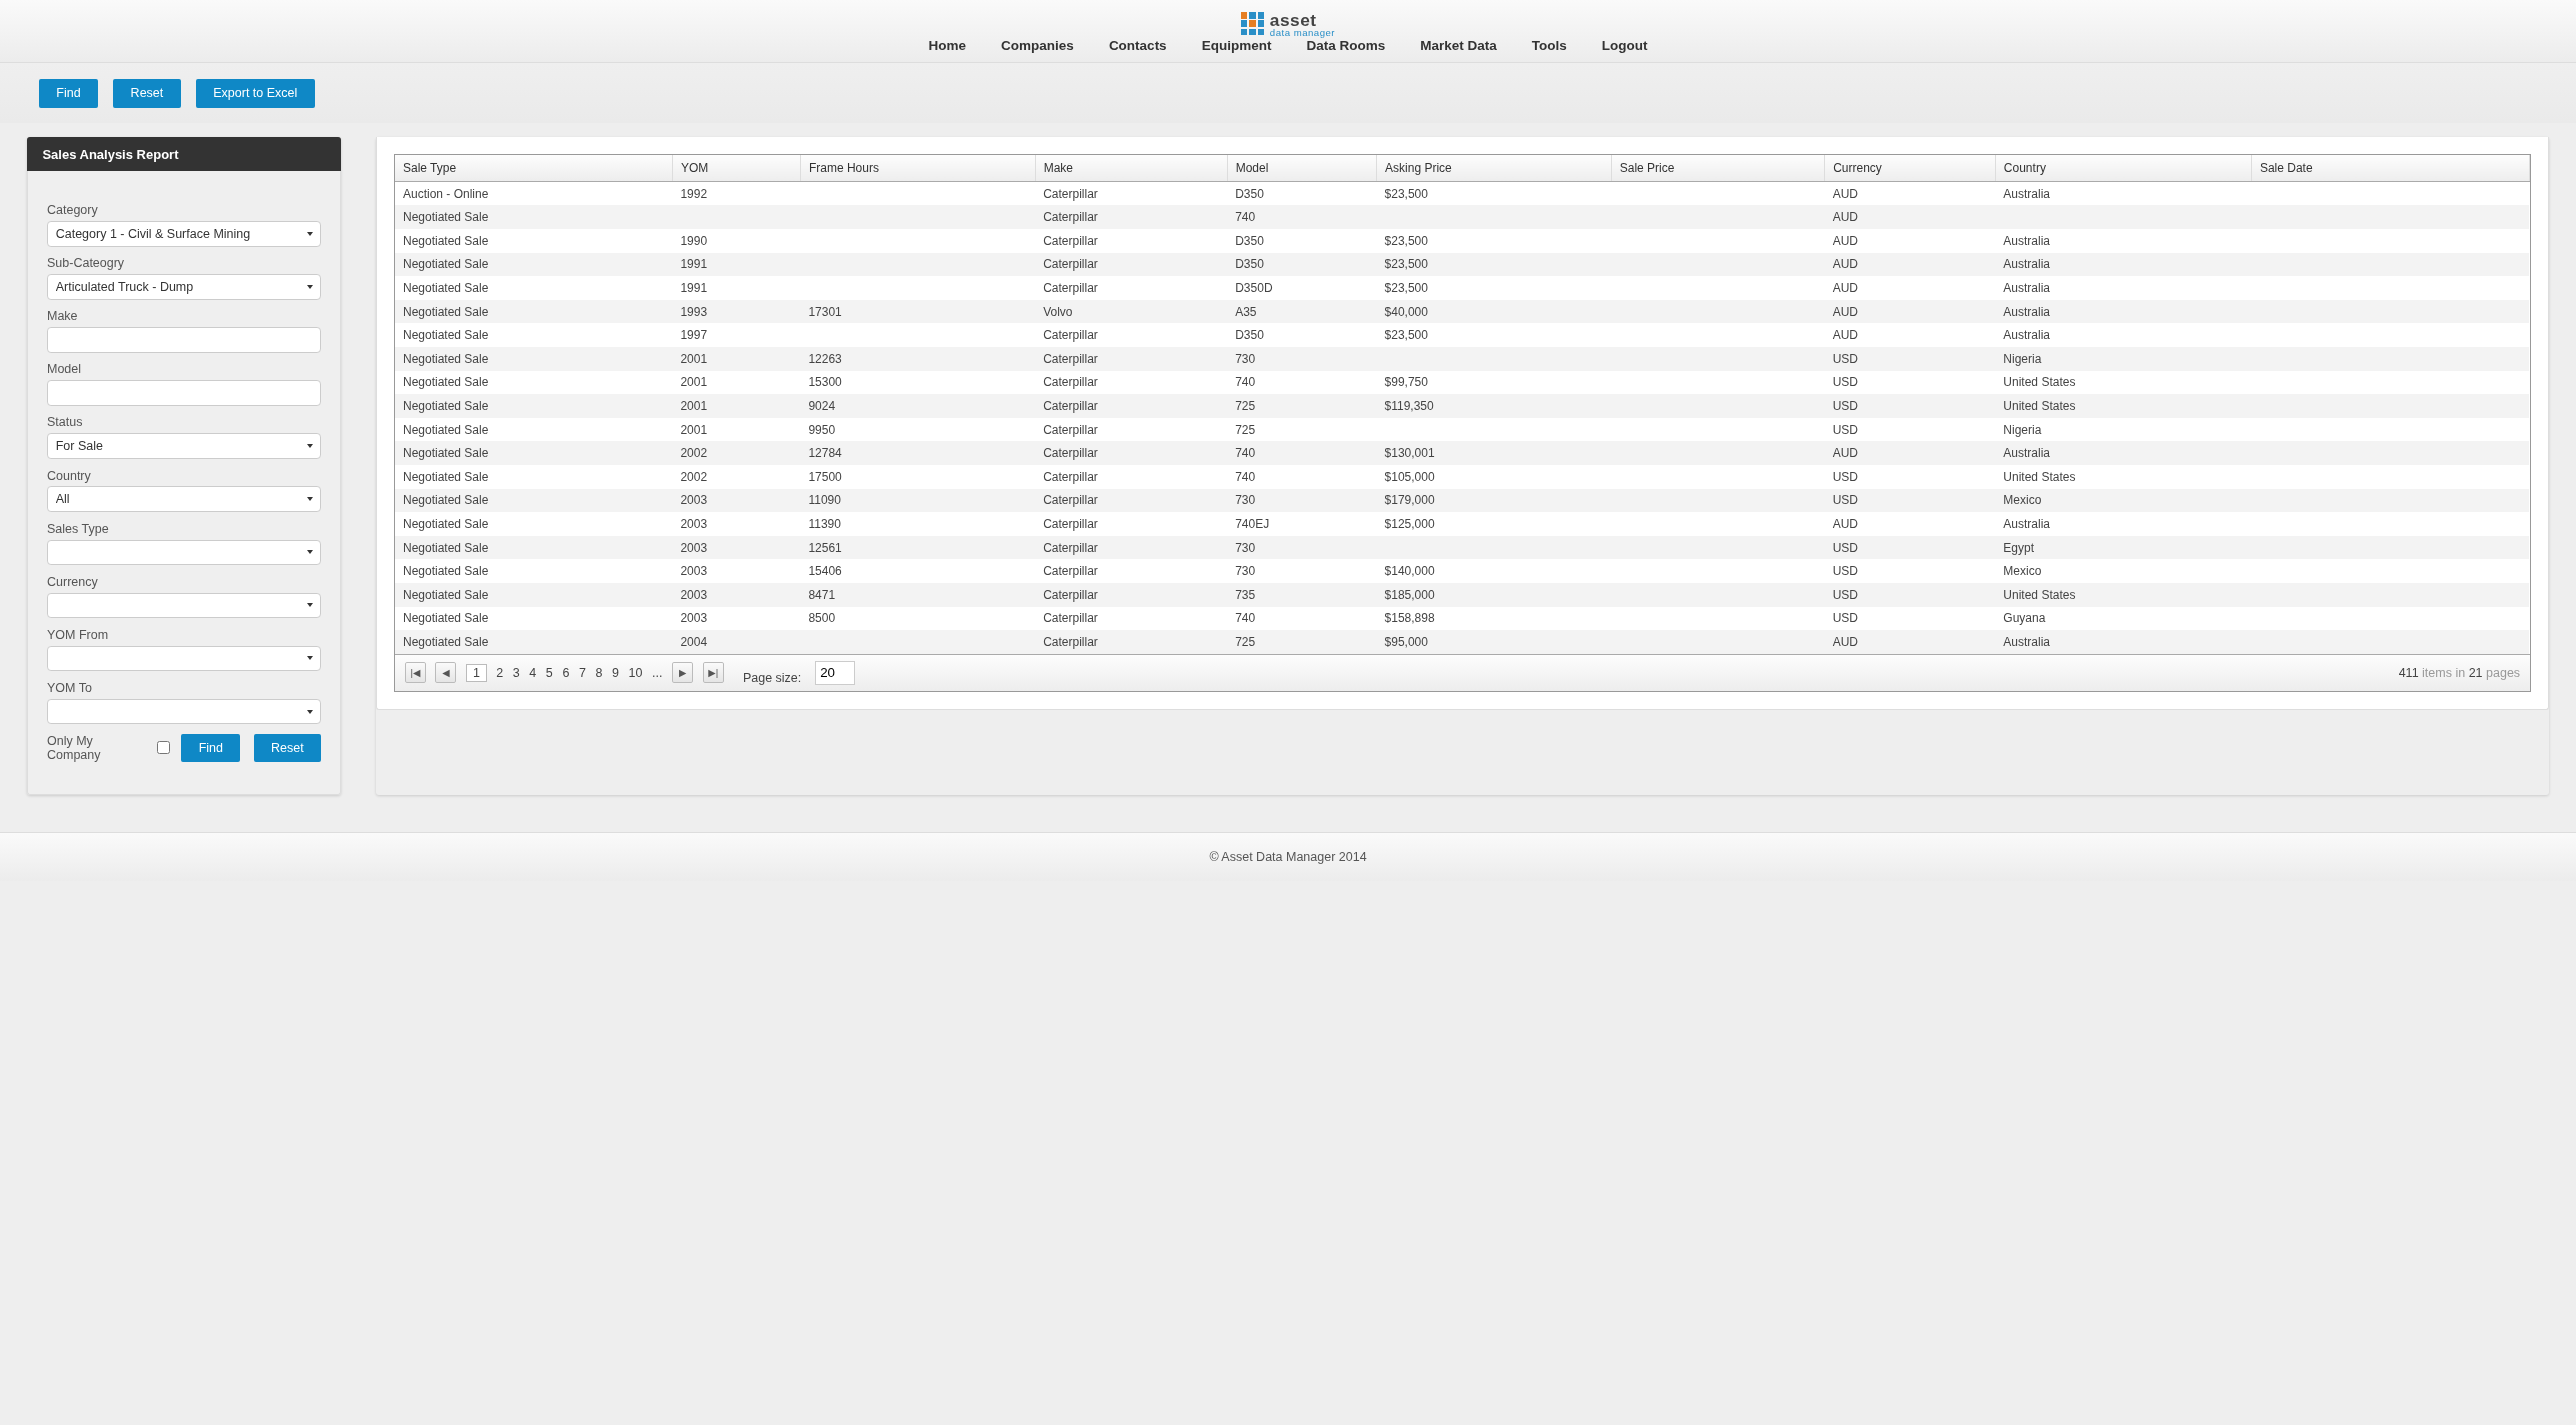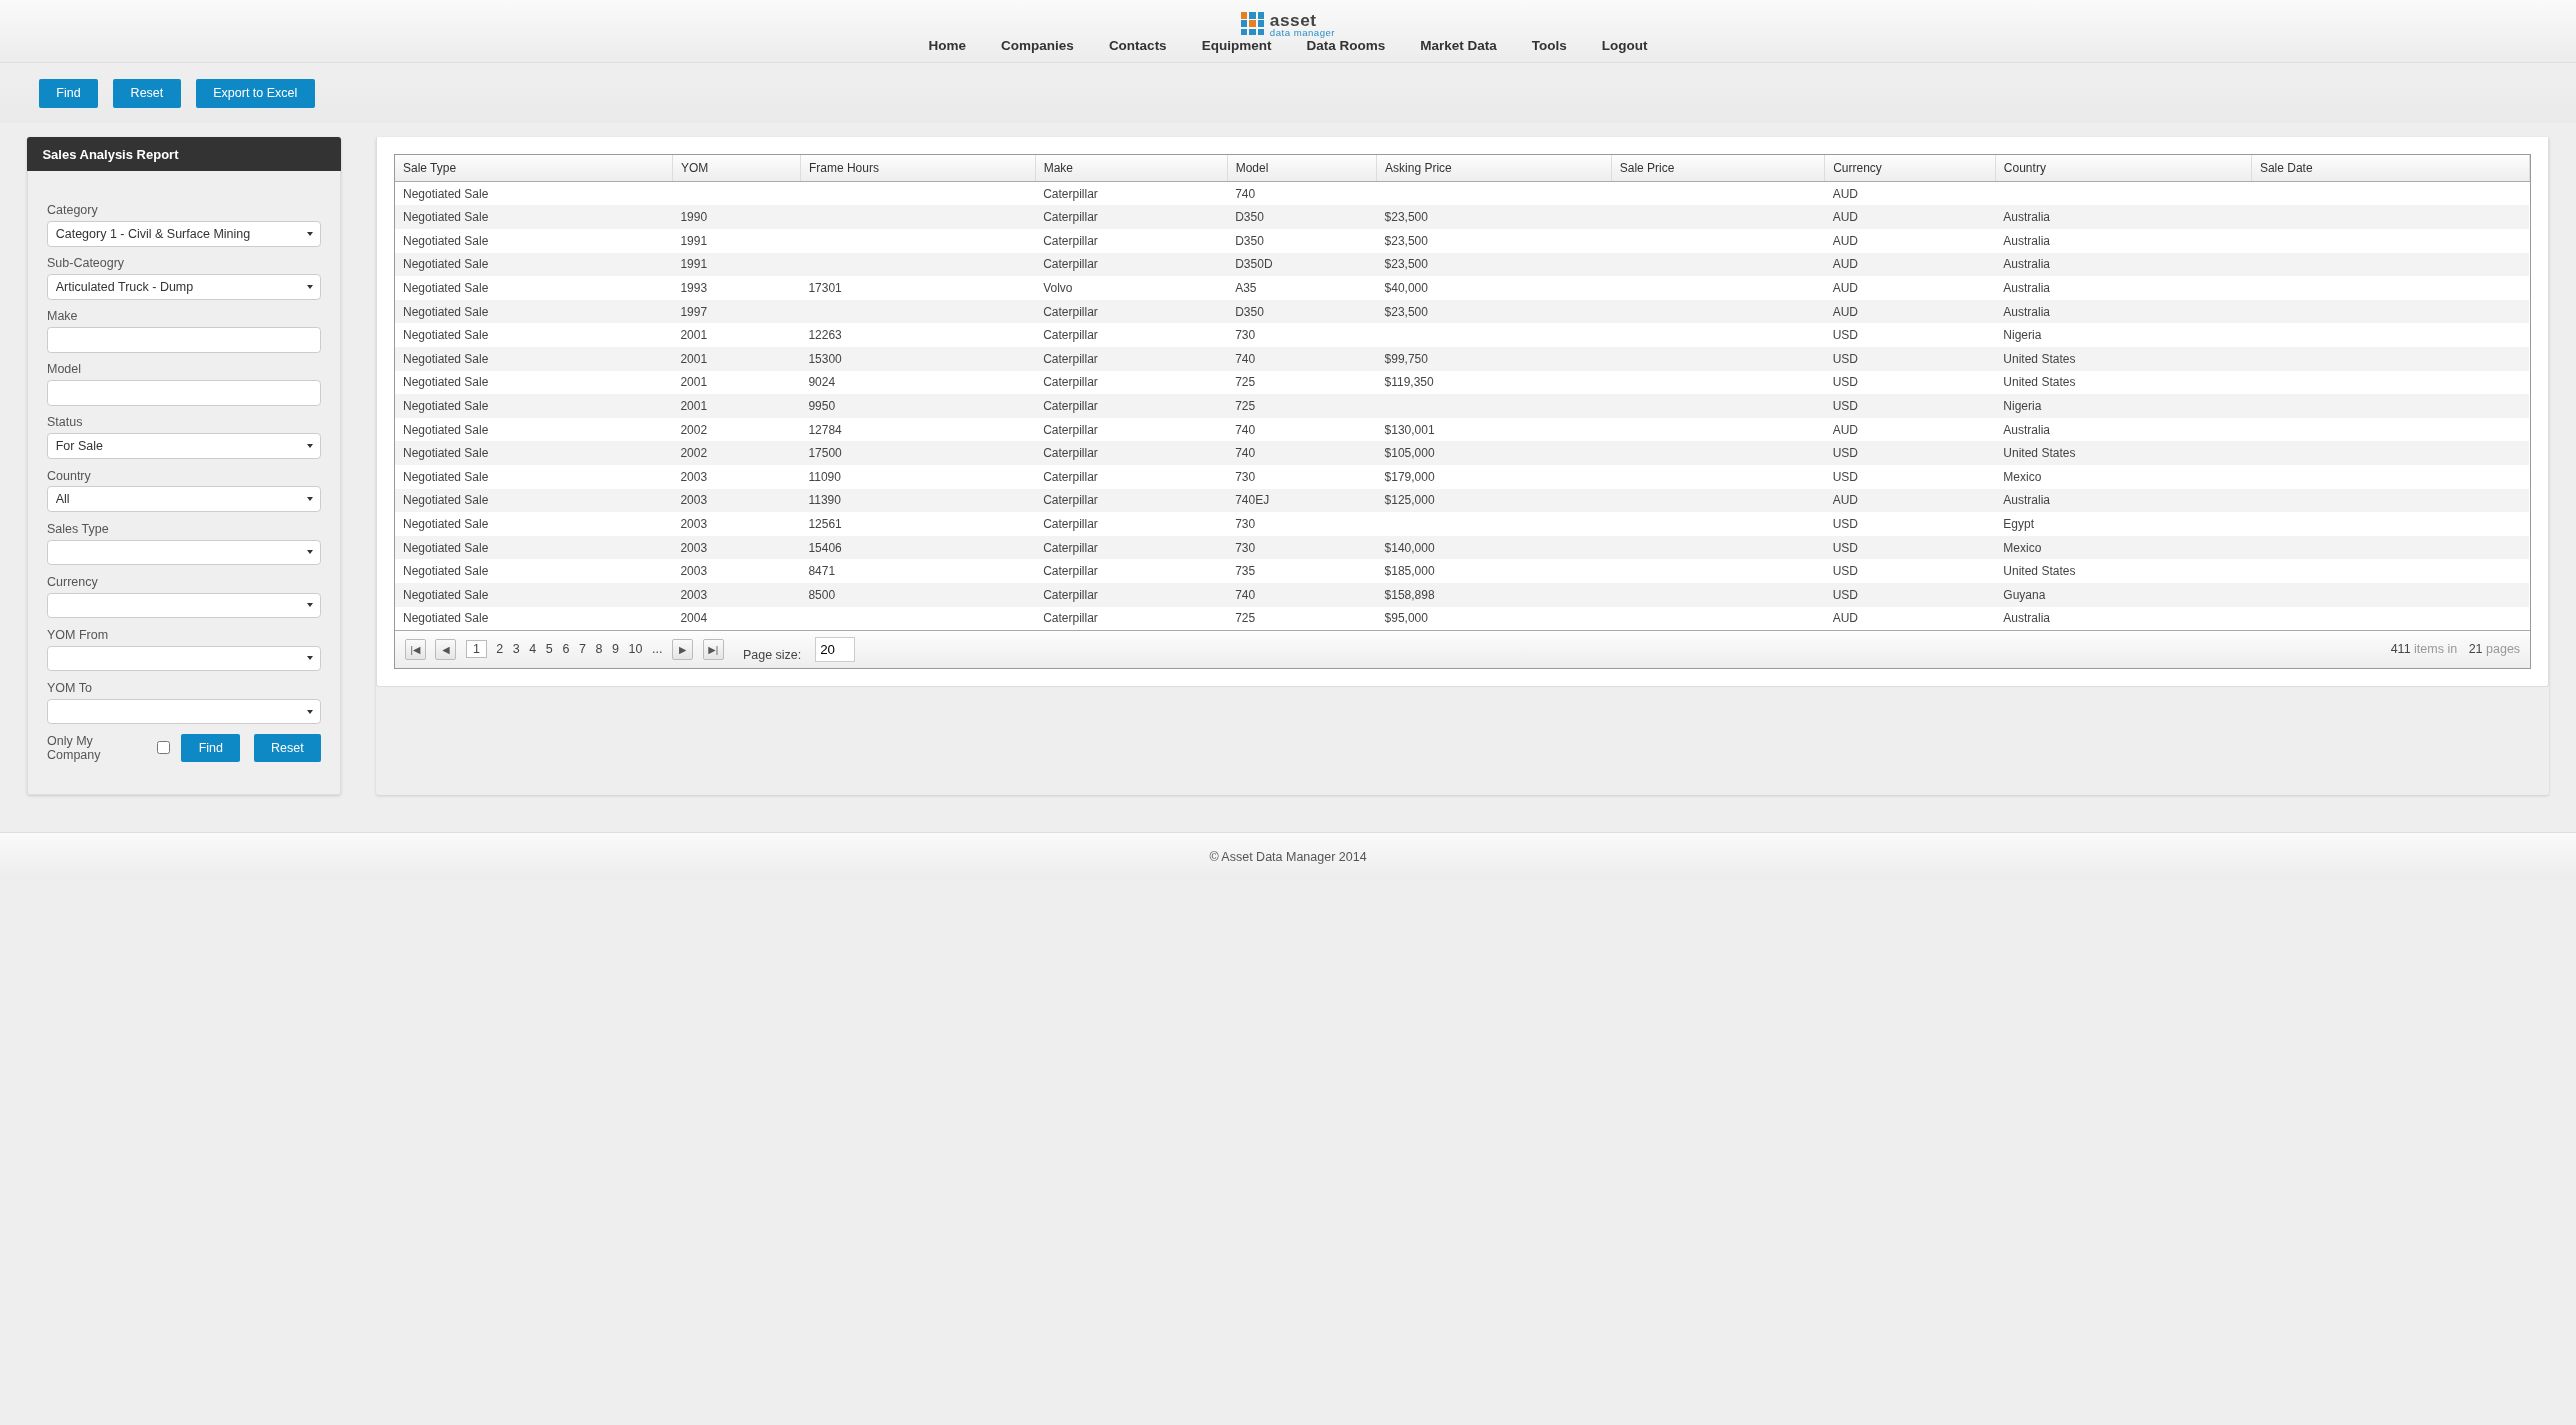--- a/index.html
+++ b/index.html
@@ -89,21 +89,21 @@
   width:21px; height:21px; display:inline-flex; align-items:center; justify-content:center;
   background:linear-gradient(to bottom,#fafafa,#e5e5e5); border:1px solid #bbb; border-radius:1.9px;
   font-size:9.6px; color:#555; cursor:pointer;
 }
 .pager-pages { display:flex; gap:9.6px; align-items:center; font-size:12.5px; color:#444;}
 .pager-pages span { cursor:pointer;}
 .pager-pages .current { border:1px solid #bbb; padding:1px 5.8px; background:#fff;}
 .page-size { display:flex; align-items:flex-end; gap:14px; font-size:12.5px; color:#444; margin-left:9.6px;}
 .page-size input { width:40px; padding:3.9px 3.9px; border:1px solid #ccc;}
 .pager-info { margin-left:auto; font-size:12.5px; color:#999;}
-.pager-info b { color:#444; font-weight:normal;margin-left:8px;}
+.pager-info b { color:#444; font-weight:normal;}
 .footer {
   background: linear-gradient(to bottom,#fafafa,#ececec);
   text-align:center; padding:17.3px; color:#555; font-size:12.5px;
   border-top:1px solid #ddd; margin-top:9.6px;
 }
 </style>
 </head>
 <body>
 
 <div class="topbar">
@@ -221,20 +221,32 @@
                 <th>Make</th>
                 <th>Model</th>
                 <th>Asking Price</th>
                 <th>Sale Price</th>
                 <th>Currency</th>
                 <th>Country</th>
                 <th>Sale Date</th>
               </tr>
             </thead>
           <tbody id="tbody">
+              <tr>
+                <td>Auction - Online</td>
+                <td>1992</td>
+                <td></td>
+                <td>Caterpillar</td>
+                <td>D350</td>
+                <td>$23,500</td>
+                <td></td>
+                <td>AUD</td>
+                <td>Australia</td>
+                <td></td>
+              </tr>
               <tr>
                 <td>Negotiated Sale</td>
                 <td></td>
                 <td></td>
                 <td>Caterpillar</td>
                 <td>740</td>
                 <td></td>
                 <td></td>
                 <td>AUD</td>
                 <td></td>

